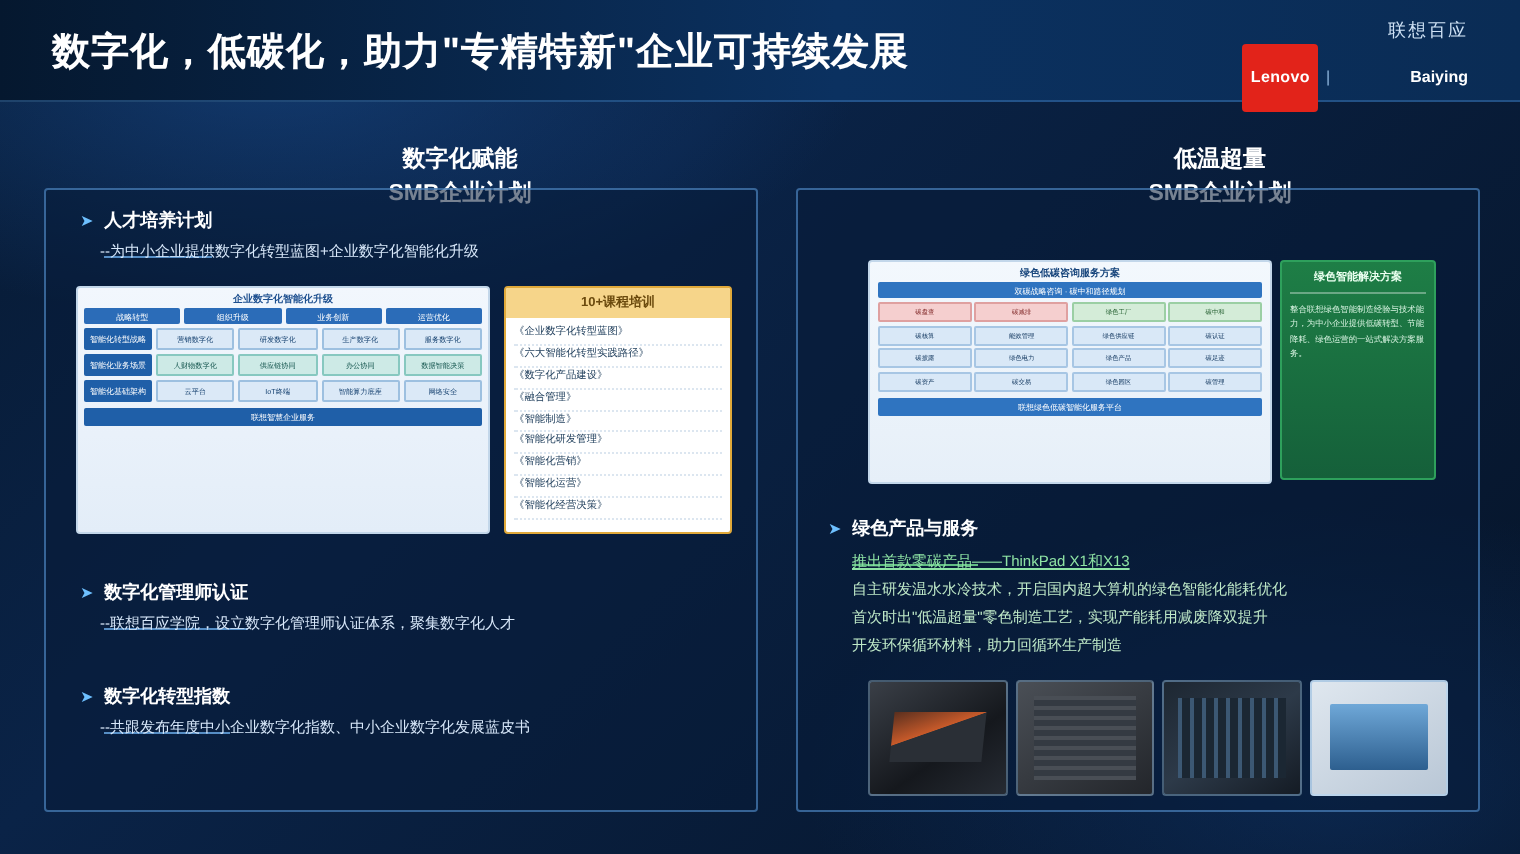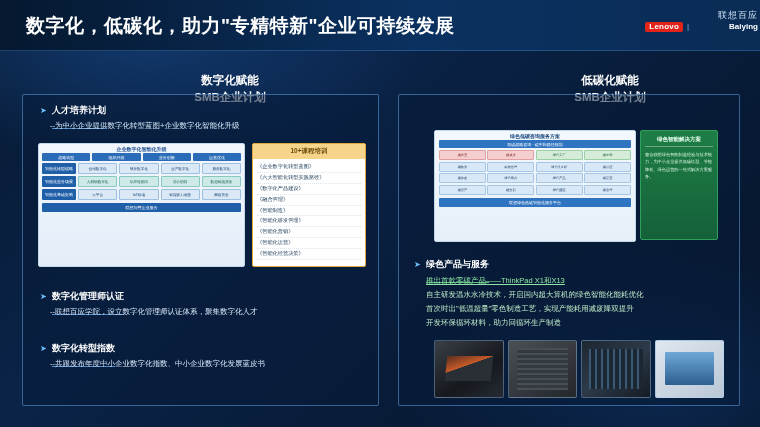--- a/index.html
+++ b/index.html
@@ -44,21 +44,21 @@
     left: 26px;
     top: 13px;
     color: #ffffff;
     font-size: 19px;
     font-weight: bold;
     letter-spacing: 0.5px;
     white-space: nowrap;
   }
   .brandbox {
     position: absolute;
-    right: 2px;
+    right: 26px;
     top: 10px;
     text-align: right;
     line-height: 1.15;
   }
   .brand-cn {
     color: #cfe2f5;
     font-size: 9px;
     letter-spacing: 1px;
     display: block;
   }
@@ -67,21 +67,21 @@
     align-items: center;
     justify-content: flex-end;
     gap: 4px;
     margin-top: 2px;
   }
   .logo-lenovo {
     background: #e2231a;
     color: #fff;
     font-size: 8px;
     font-weight: bold;
-    padding: 0 4px;
+    padding: 12px 4px;
     border-radius: 2px;
     letter-spacing: 0.2px;
   }
   .logo-sep {
     color: #8fb6dd;
     font-size: 8px;
   }
   .logo-baiying {
     color: #ffffff;
     font-size: 8px;
@@ -435,21 +435,21 @@
         <span class="logo-baiying">Baiying</span>
       </div>
     </div>
   </div>
 
   <div class="col-head left">
     <div>数字化赋能</div>
     <div>SMB企业计划</div>
   </div>
   <div class="col-head right">
-    <div>低碳化赋能</div>
+    <div>低温超量</div>
     <div>SMB企业计划</div>
   </div>
 
   <div class="panel left"></div>
 
   <div class="bullet" style="left:40px; top:104px; width:320px;">
     <span class="arrow">➤</span>
     <span class="b-title">人才培养计划</span>
     <span class="b-sub">--为中小企业提供数字化转型蓝图+企业数字化智能化升级</span>
   </div>

